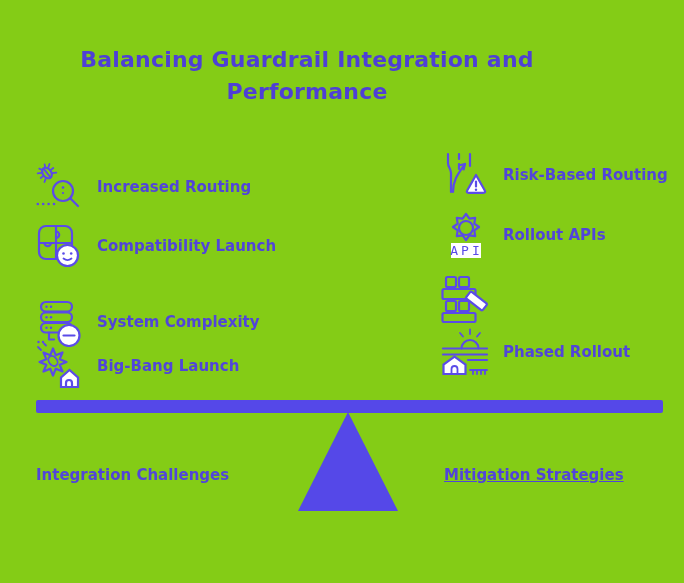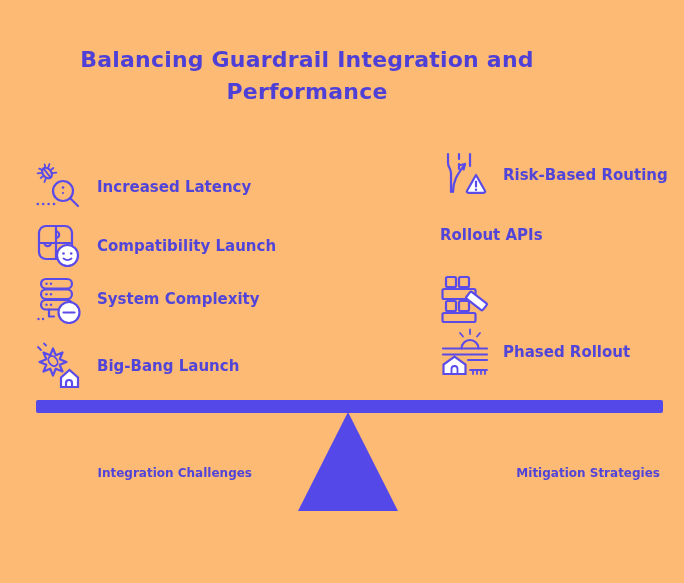--- a/index.html
+++ b/index.html
@@ -1,17 +1,17 @@
 <!DOCTYPE html>
 <html><head>
 <meta charset="utf-8">
 <style>
   html,body{margin:0;padding:0;background:#ffffff;}
   .canvas{
-    position:relative;width:684px;height:583px;background:#fdba74;
+    position:relative;width:684px;height:583px;background:#84cc16;
     font-family:"DejaVu Sans","Liberation Sans",sans-serif;overflow:hidden;
   }
   .title{
     position:absolute;left:27px;top:44px;width:560px;text-align:center;
     font-size:22px;font-weight:bold;color:#4E40D6;line-height:1.45;letter-spacing:.2px;
   }
   .item{position:absolute;display:flex;align-items:center;gap:13px;height:52px;}
   .item .icon{width:50px;height:50px;flex:0 0 auto;}
   .item-label{font-size:15px;font-weight:bold;color:#5145D9;line-height:1.25;}
   .left-item{left:34px;}
@@ -21,25 +21,25 @@
   .beam{
     position:absolute;left:36px;top:400px;width:627px;height:13px;
     background:#5548E8;border-radius:2px;
   }
   .fulcrum{
     position:absolute;left:298px;top:412px;width:0;height:0;
     border-left:50px solid transparent;border-right:50px solid transparent;
     border-bottom:99px solid #5548E8;
   }
   .footer-label{
-    position:absolute;top:466px;width:216px;text-align:right;
-    font-size:12px;font-weight:bold;color:#5145D9;
+    position:absolute;top:466px;width:216px;text-align:left;
+    font-size:15px;font-weight:bold;color:#5145D9;
   }
   .footer-left{left:36px;}
-  .footer-right{left:444px;}
+  .footer-right{left:444px;text-decoration:underline;}
   svg{display:block;}
   .stk{fill:none;stroke:#5A4BE8;stroke-width:2.2;stroke-linecap:round;stroke-linejoin:round;}
   .thin{stroke-width:1.8;}
   .fil{fill:#5A4BE8;stroke:none;}
   .msk{fill:#ffffff;stroke:#5A4BE8;stroke-width:2.2;}
   .wht{fill:#ffffff;stroke:none;}
   .apitext{font-family:"DejaVu Sans Mono","Liberation Mono",monospace;font-size:13px;letter-spacing:3px;fill:#5A4BE8;}
 </style>
 </head>
 <body>
@@ -66,41 +66,41 @@
         <circle class="stk" cx="29" cy="29" r="10"></circle>
         <line class="stk" x1="36.5" y1="36.5" x2="44" y2="44"></line>
         <circle class="fil" cx="29" cy="25.5" r="1.3"></circle>
         <circle class="fil" cx="29" cy="31" r="1.1"></circle>
         <circle class="fil" cx="3.8" cy="42" r="1.3"></circle>
         <circle class="fil" cx="9.2" cy="42" r="1.3"></circle>
         <circle class="fil" cx="14.6" cy="42" r="1.3"></circle>
         <circle class="fil" cx="20" cy="42" r="1.3"></circle>
       </svg>
     </span>
-    <span class="item-label">Increased Latency</span>
+    <span class="item-label">Increased Routing</span>
   </div>
 
   <div class="item left-item" style="top:220px">
     <span class="icon">
       <svg width="50" height="50" viewBox="0 0 50 50">
         <rect class="stk" x="5" y="5" width="33" height="33" rx="7"></rect>
         <line class="stk" x1="22" y1="5" x2="22" y2="38"></line>
         <line class="stk" x1="5" y1="22" x2="38" y2="22"></line>
         <path class="stk" d="M10.5 22 a3.2 3.2 0 0 0 6.4 0"></path>
         <path class="stk" d="M22 10.5 a3.2 3.2 0 0 1 0 6.4"></path>
         <circle class="msk" cx="33.5" cy="34.5" r="10.5"></circle>
         <circle class="fil" cx="29.5" cy="32.5" r="1.3"></circle>
         <circle class="fil" cx="37.2" cy="32.5" r="1.3"></circle>
         <path class="stk thin" d="M29.5 37.5 q4 3.2 8 0"></path>
       </svg>
     </span>
     <span class="item-label">Compatibility Launch</span>
   </div>
 
-  <div class="item left-item" style="top:273px">
+  <div class="item left-item" style="top:296px">
     <span class="icon">
       <svg width="50" height="50" viewBox="0 0 50 50">
         <rect class="stk" x="7" y="5" width="31" height="9.5" rx="4.75"></rect>
         <rect class="stk" x="7" y="15.5" width="31" height="9.5" rx="4.75"></rect>
         <rect class="stk" x="7" y="26" width="31" height="9.5" rx="4.75"></rect>
         <circle class="fil" cx="12.5" cy="9.75" r="1.2"></circle>
           <circle class="fil" cx="17" cy="9.75" r="1.2"></circle>
         <circle class="fil" cx="12.5" cy="20.25" r="1.2"></circle>
           <circle class="fil" cx="17" cy="20.25" r="1.2"></circle>
         <circle class="fil" cx="12.5" cy="30.75" r="1.2"></circle>
@@ -140,20 +140,28 @@
         <polygon class="stk" points="19,7.5 21.8,14.3 28.5,11.5 25.7,18.2 32.5,21 25.7,23.8 28.5,30.5 21.8,27.7 19,34.5 16.2,27.7 9.5,30.5 12.3,23.8 5.5,21 12.3,18.2 9.5,11.5 16.2,14.3"></polygon>
         <ellipse class="stk thin" cx="19" cy="20" rx="4" ry="5.5" transform="rotate(-38 19 20)"></ellipse>
         <path class="msk" d="M27 46 v-9.5 l8.5 -7.5 8.5 7.5 V46 Z"></path>
         <path class="stk" d="M32 46 v-4 a3 3 0 0 1 6 0 v4"></path>
       </svg>
     </span>
     <span class="item-label">Big-Bang Launch</span>
   </div>
 
   <div class="item right-item" style="top:209px">
+    <span class="icon">
+      <svg width="50" height="50" viewBox="0 0 50 50">
+        <polygon class="stk" points="39,17 34.3,20.4 35.2,26.2 29.4,25.3 26,30 22.6,25.3 16.8,26.2 17.7,20.4 13,17 17.7,13.6 16.8,7.8 22.6,8.7 26,4 29.4,8.7 35.2,7.8 34.3,13.6"></polygon>
+        <circle class="stk" cx="26" cy="18" r="7"></circle>
+        <rect class="wht" x="11" y="33" width="30" height="15"></rect>
+        <text class="apitext" x="26.5" y="45" text-anchor="middle">API</text>
+      </svg>
+    </span>
     <span class="item-label">Rollout APIs</span>
   </div>
 
   <div class="item right-item" style="top:272px">
     <span class="icon">
       <svg width="50" height="50" viewBox="0 0 50 50">
         <rect class="stk" x="6" y="4" width="10" height="10" rx="1.5"></rect>
         <rect class="stk" x="19" y="4" width="10" height="10" rx="1.5"></rect>
         <rect class="stk" x="2.5" y="16" width="33" height="10" rx="1.5"></rect>
         <rect class="stk" x="6" y="28" width="10" height="10" rx="1.5"></rect>

